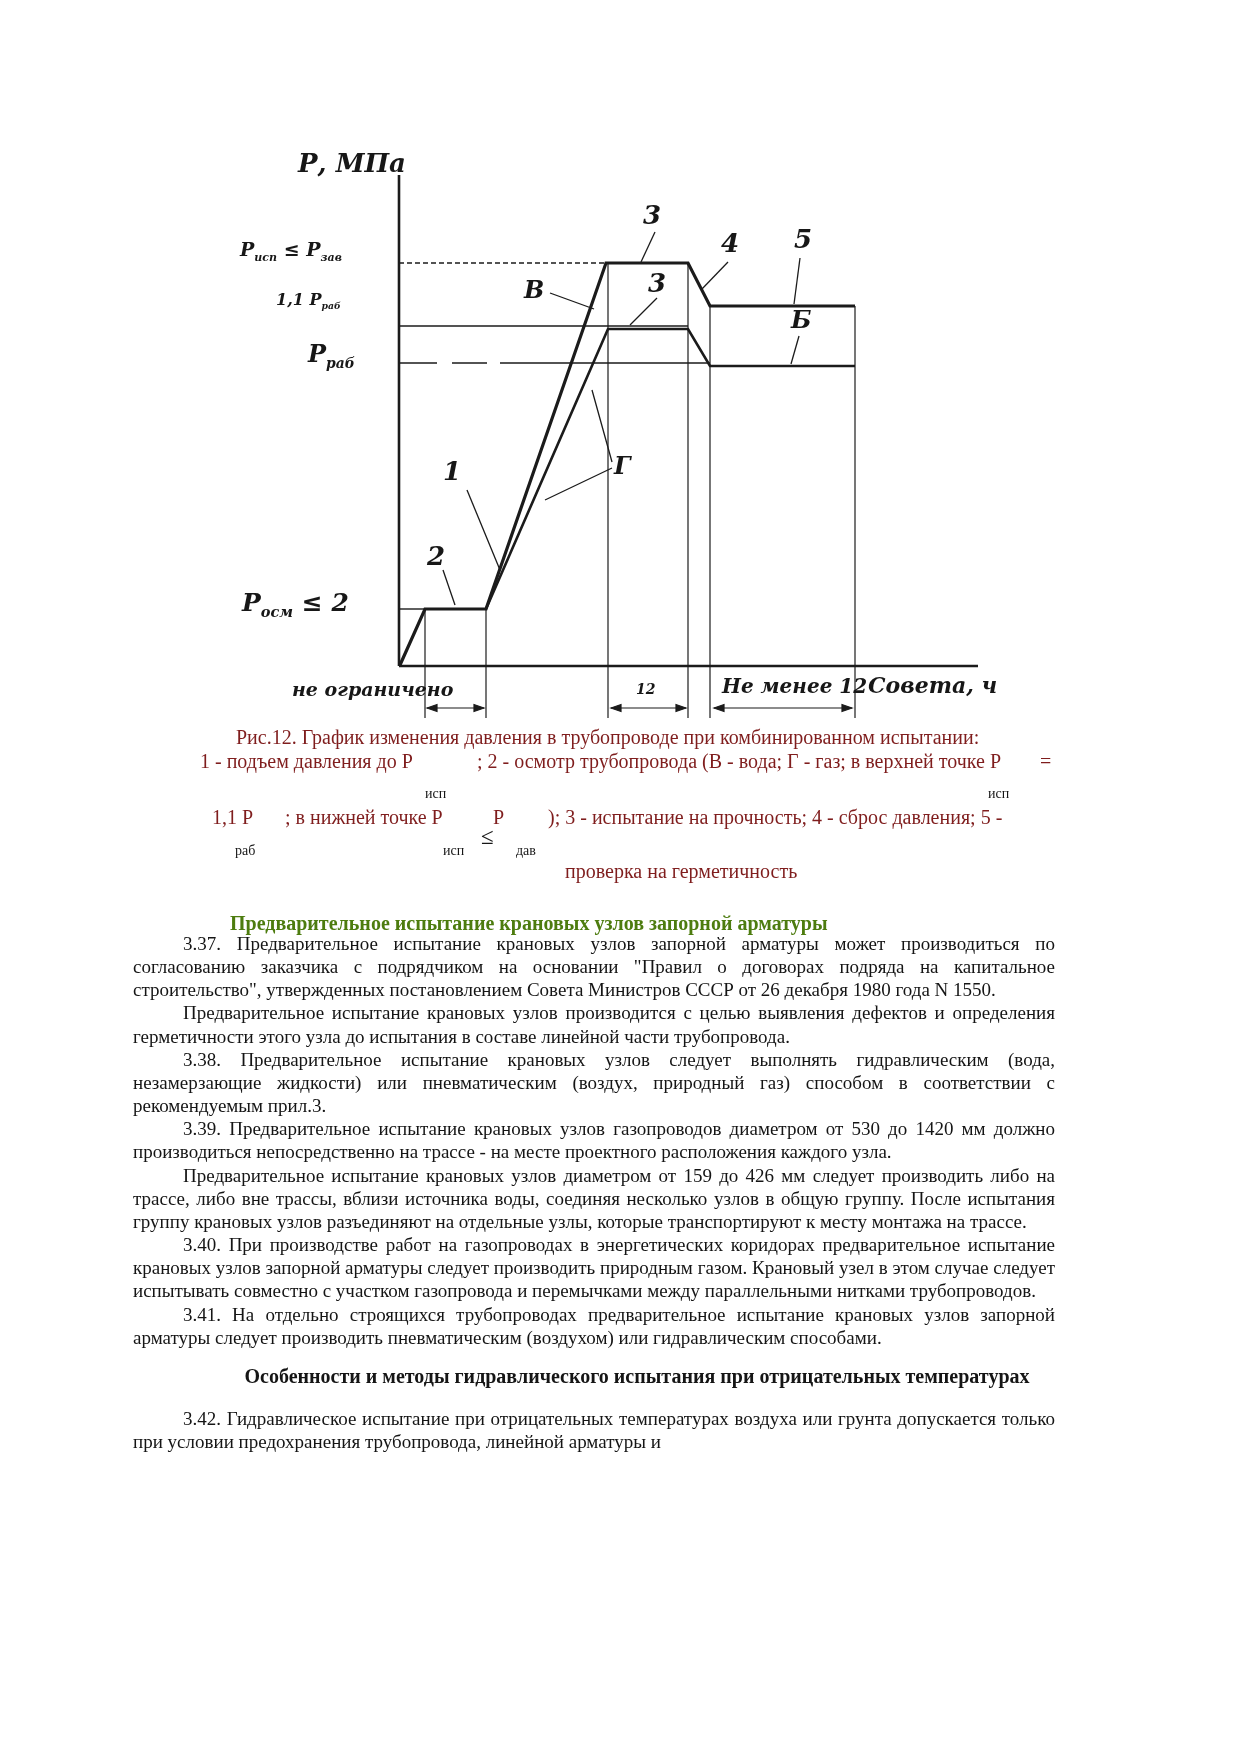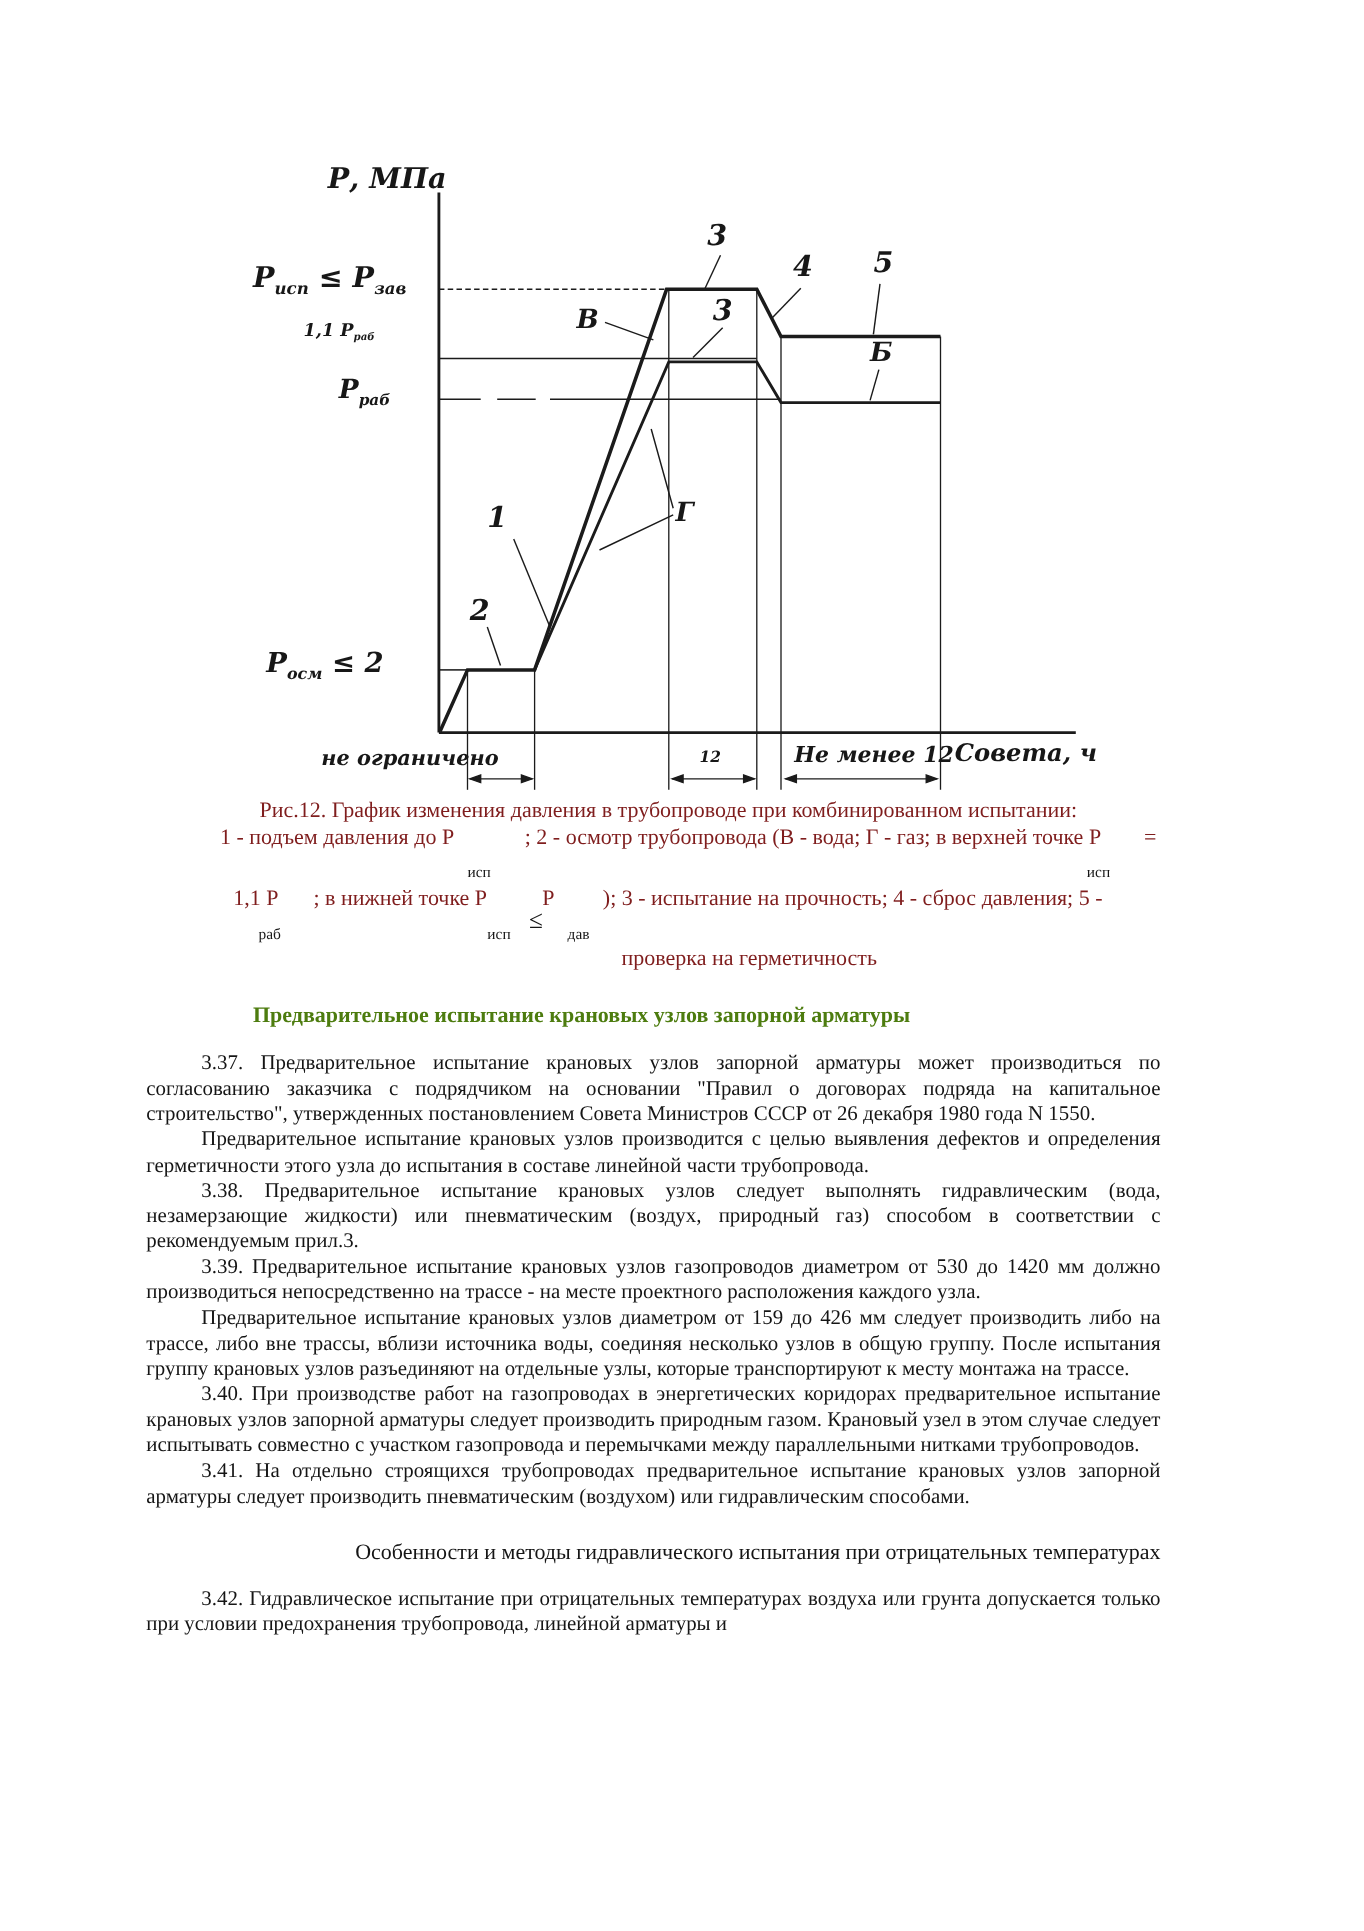--- a/index.html
+++ b/index.html
@@ -9,25 +9,25 @@
   .fig-svg{position:absolute;left:0;top:0;}
   .hw{position:absolute;font-family:"DejaVu Serif",serif;font-style:italic;font-weight:600;
       color:#171717;white-space:nowrap;line-height:1;}
   .hw sub{font-size:0.58em;font-style:italic;}
   
   .cap{position:absolute;white-space:nowrap;font-size:20px;line-height:1.1;color:#7f1d1d;}
   .cap-sub{position:absolute;white-space:nowrap;font-size:14px;color:#161616;}
   .cap-le{position:absolute;font-size:23px;color:#161616;}
   .h1{position:absolute;font-weight:bold;font-size:20px;white-space:nowrap;color:#4d7c0f;margin-left:12px;}
   
-  .body-flow{position:absolute;left:133px;top:955px;width:922px;font-size:19px;
+  .body-flow{position:absolute;left:133px;top:932px;width:922px;font-size:19px;
              line-height:23.15px;text-align:justify;color:#151515;}
   .body-flow p{margin:0;text-indent:50px;}
-  .h2{font-weight:normal;font-size:20px;margin:28px 0 19px 0;text-indent:0;
-      padding-left:86px;text-align:right;white-space:nowrap;}
+  .h2{font-weight:bold;font-size:20px;margin:16px 0 19px 0;text-indent:0;
+      padding-left:86px;text-align:center;white-space:nowrap;}
 </style>
 </head>
 <body>
 
 <div class="page">
 
   <svg class="fig-svg" width="1240" height="760" viewBox="0 0 1240 760">
     <g stroke="#1b1b1b" fill="none">
 
       <g stroke-width="2.6">
@@ -76,21 +76,21 @@
         <path d="M800,258 L794,304"></path>
         <path d="M799,336 L791,364"></path>
         <path d="M550,293 L594,309"></path>
         <path d="M612,468 L545,500 M612,462 L592,390"></path>
       </g>
     </g>
   </svg>
 
   <div class="hw" style="left:298px;top:150px;font-size:26px">Р, МПа</div>
 
-  <div class="hw" style="left:230px;top:240px;font-size:26px"><span>Р</span><sub>исп</sub><span> ≤ Р</span><sub>зав</sub></div>
+  <div class="hw" style="left:240px;top:240px;font-size:19px"><span>Р</span><sub>исп</sub><span> ≤ Р</span><sub>зав</sub></div>
 
   <div class="hw" style="left:276px;top:292px;font-size:16px"><span>1,1 Р</span><sub>раб</sub></div>
 
   <div class="hw" style="left:308px;top:342px;font-size:24px"><span>Р</span><sub>раб</sub></div>
 
   <div class="hw" style="left:242px;top:590px;font-size:25px"><span>Р</span><sub>осм</sub><span> ≤ 2</span></div>
 
   <div class="hw" style="left:443px;top:458px;font-size:26px">1</div>
   <div class="hw" style="left:427px;top:543px;font-size:26px">2</div>
   <div class="hw" style="left:643px;top:202px;font-size:26px">3</div>

